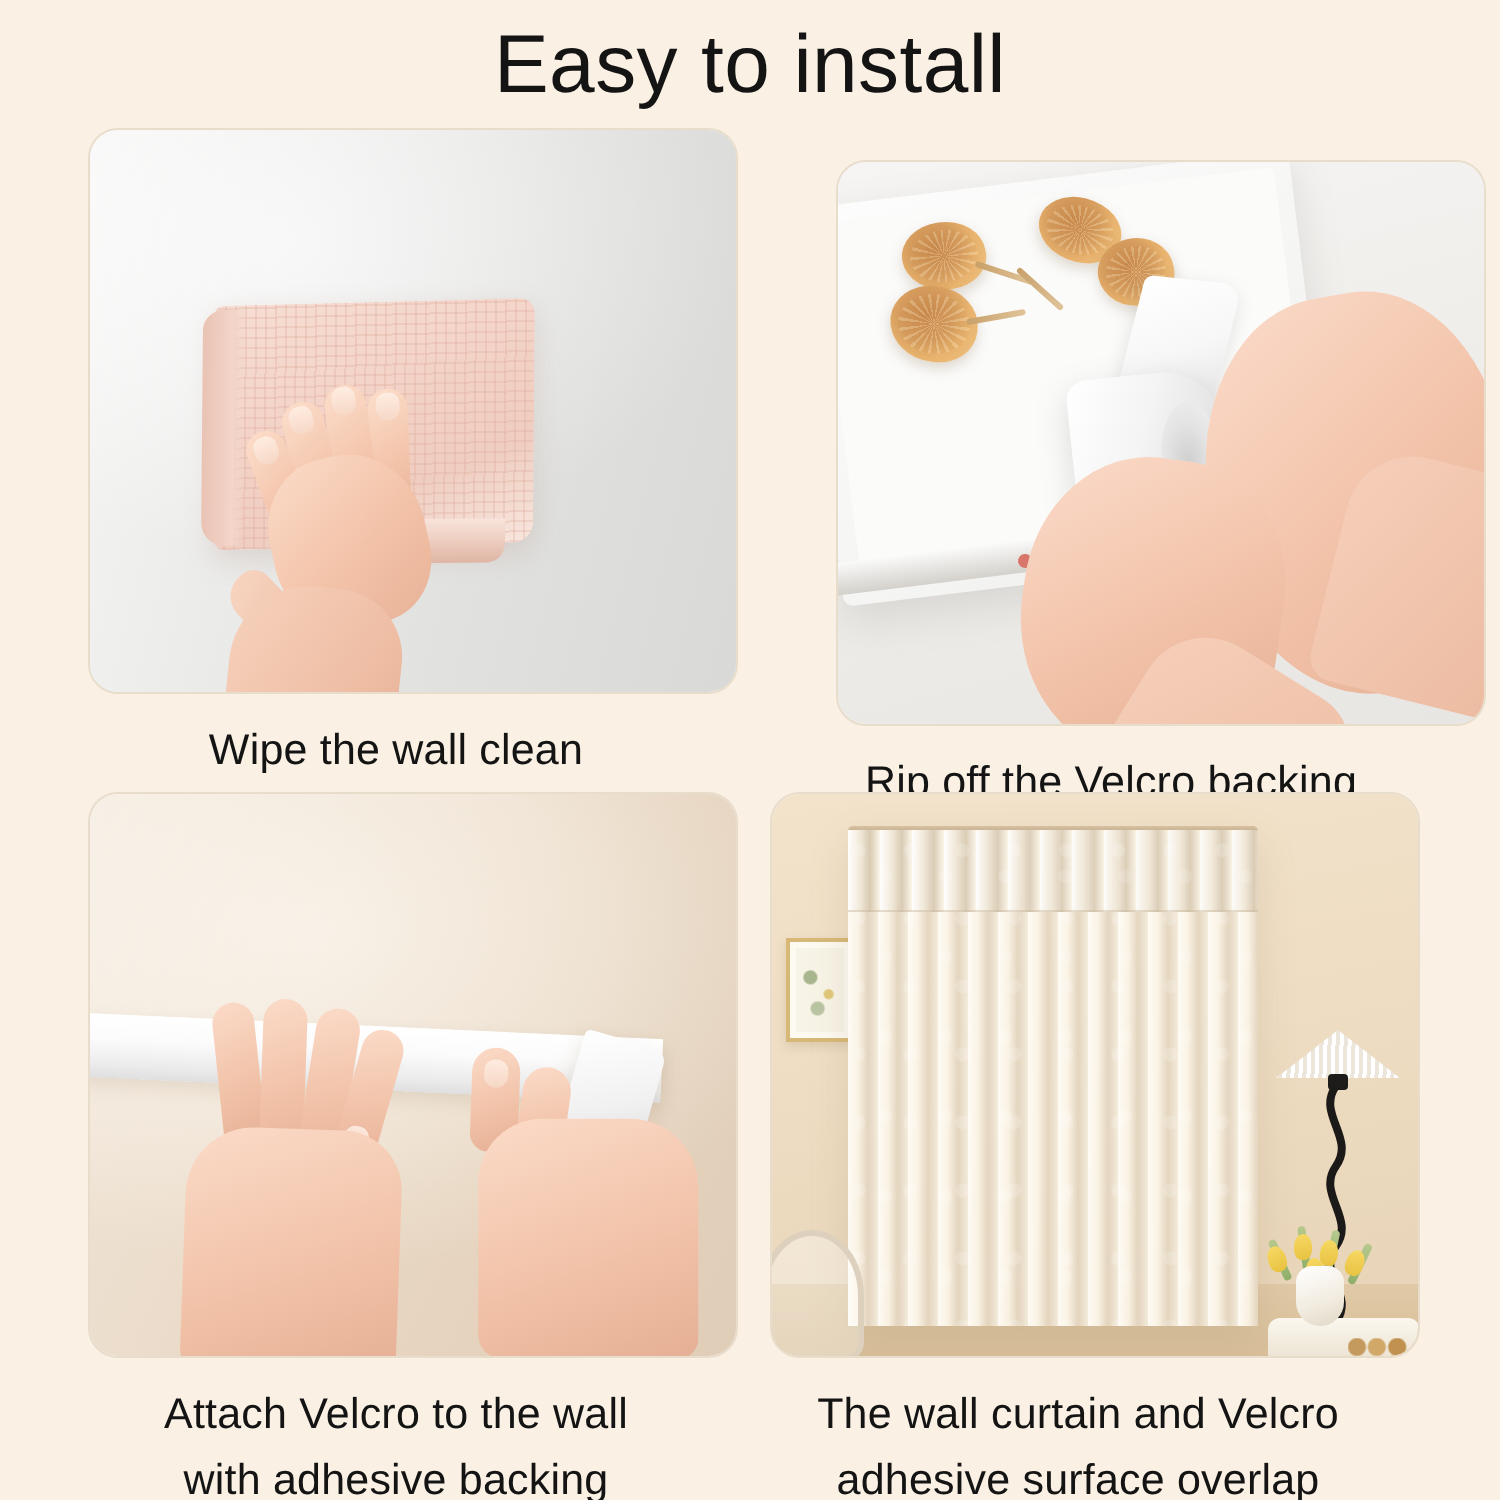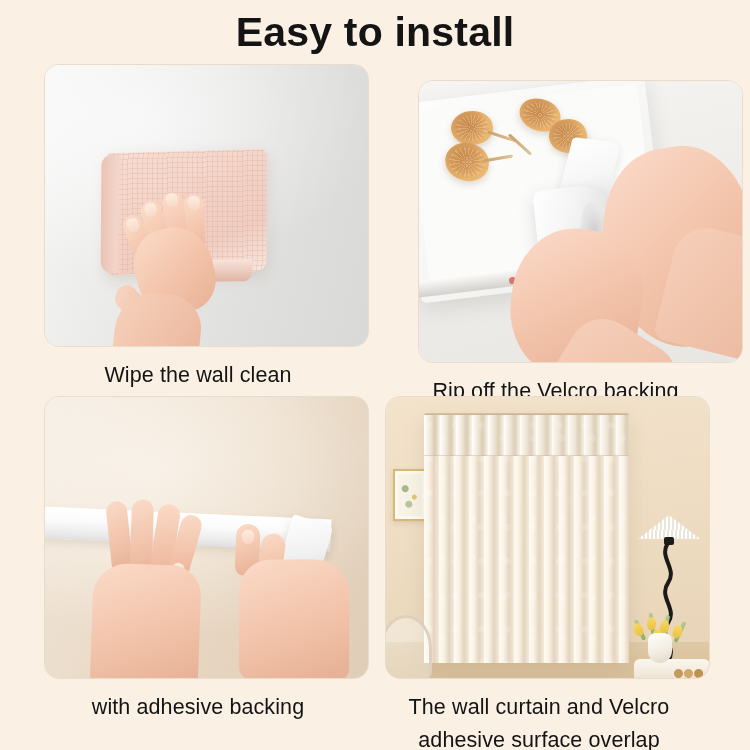--- a/index.html
+++ b/index.html
@@ -18,21 +18,21 @@
   }
 
   
   .page-title {
     position: absolute;
     top: 8px;
     left: 0;
     width: 750px;
     text-align: center;
     font-size: 41px;
-    font-weight: 700;
+    font-weight: 400;
     letter-spacing: 0.2px;
     color: #141414;
     line-height: 48px;
   }
 
   
   .steps-grid {
     position: absolute;
     top: 64px;
     left: 0;
@@ -547,20 +547,21 @@
       </div>
       <div class="p3-hand-r">
         <div class="p3-f" style="left:8px;top:4px;width:24px;height:52px;transform:rotate(8deg)">
           <div class="nail" style="left:6px;top:6px"></div>
         </div>
         <div class="p3-f" style="left:30px;top:16px;width:24px;height:58px;transform:rotate(14deg)"></div>
         <div class="p3-f" style="left:4px;top:44px;width:110px;height:120px;border-radius:32px 34px 10px 12px;transform:rotate(6deg)"></div>
       </div>
     </div>
     <div class="caption">
+      <span class="line">Attach Velcro to the wall</span>
       <span class="line">with adhesive backing</span>
     </div>
   </div>
 
   <div class="step step-4">
     <div class="photo">
       <div class="p4-room"></div>
       <div class="p4-floor"></div>
       <div class="p4-frame"></div>
       <div class="p4-rod"></div>

